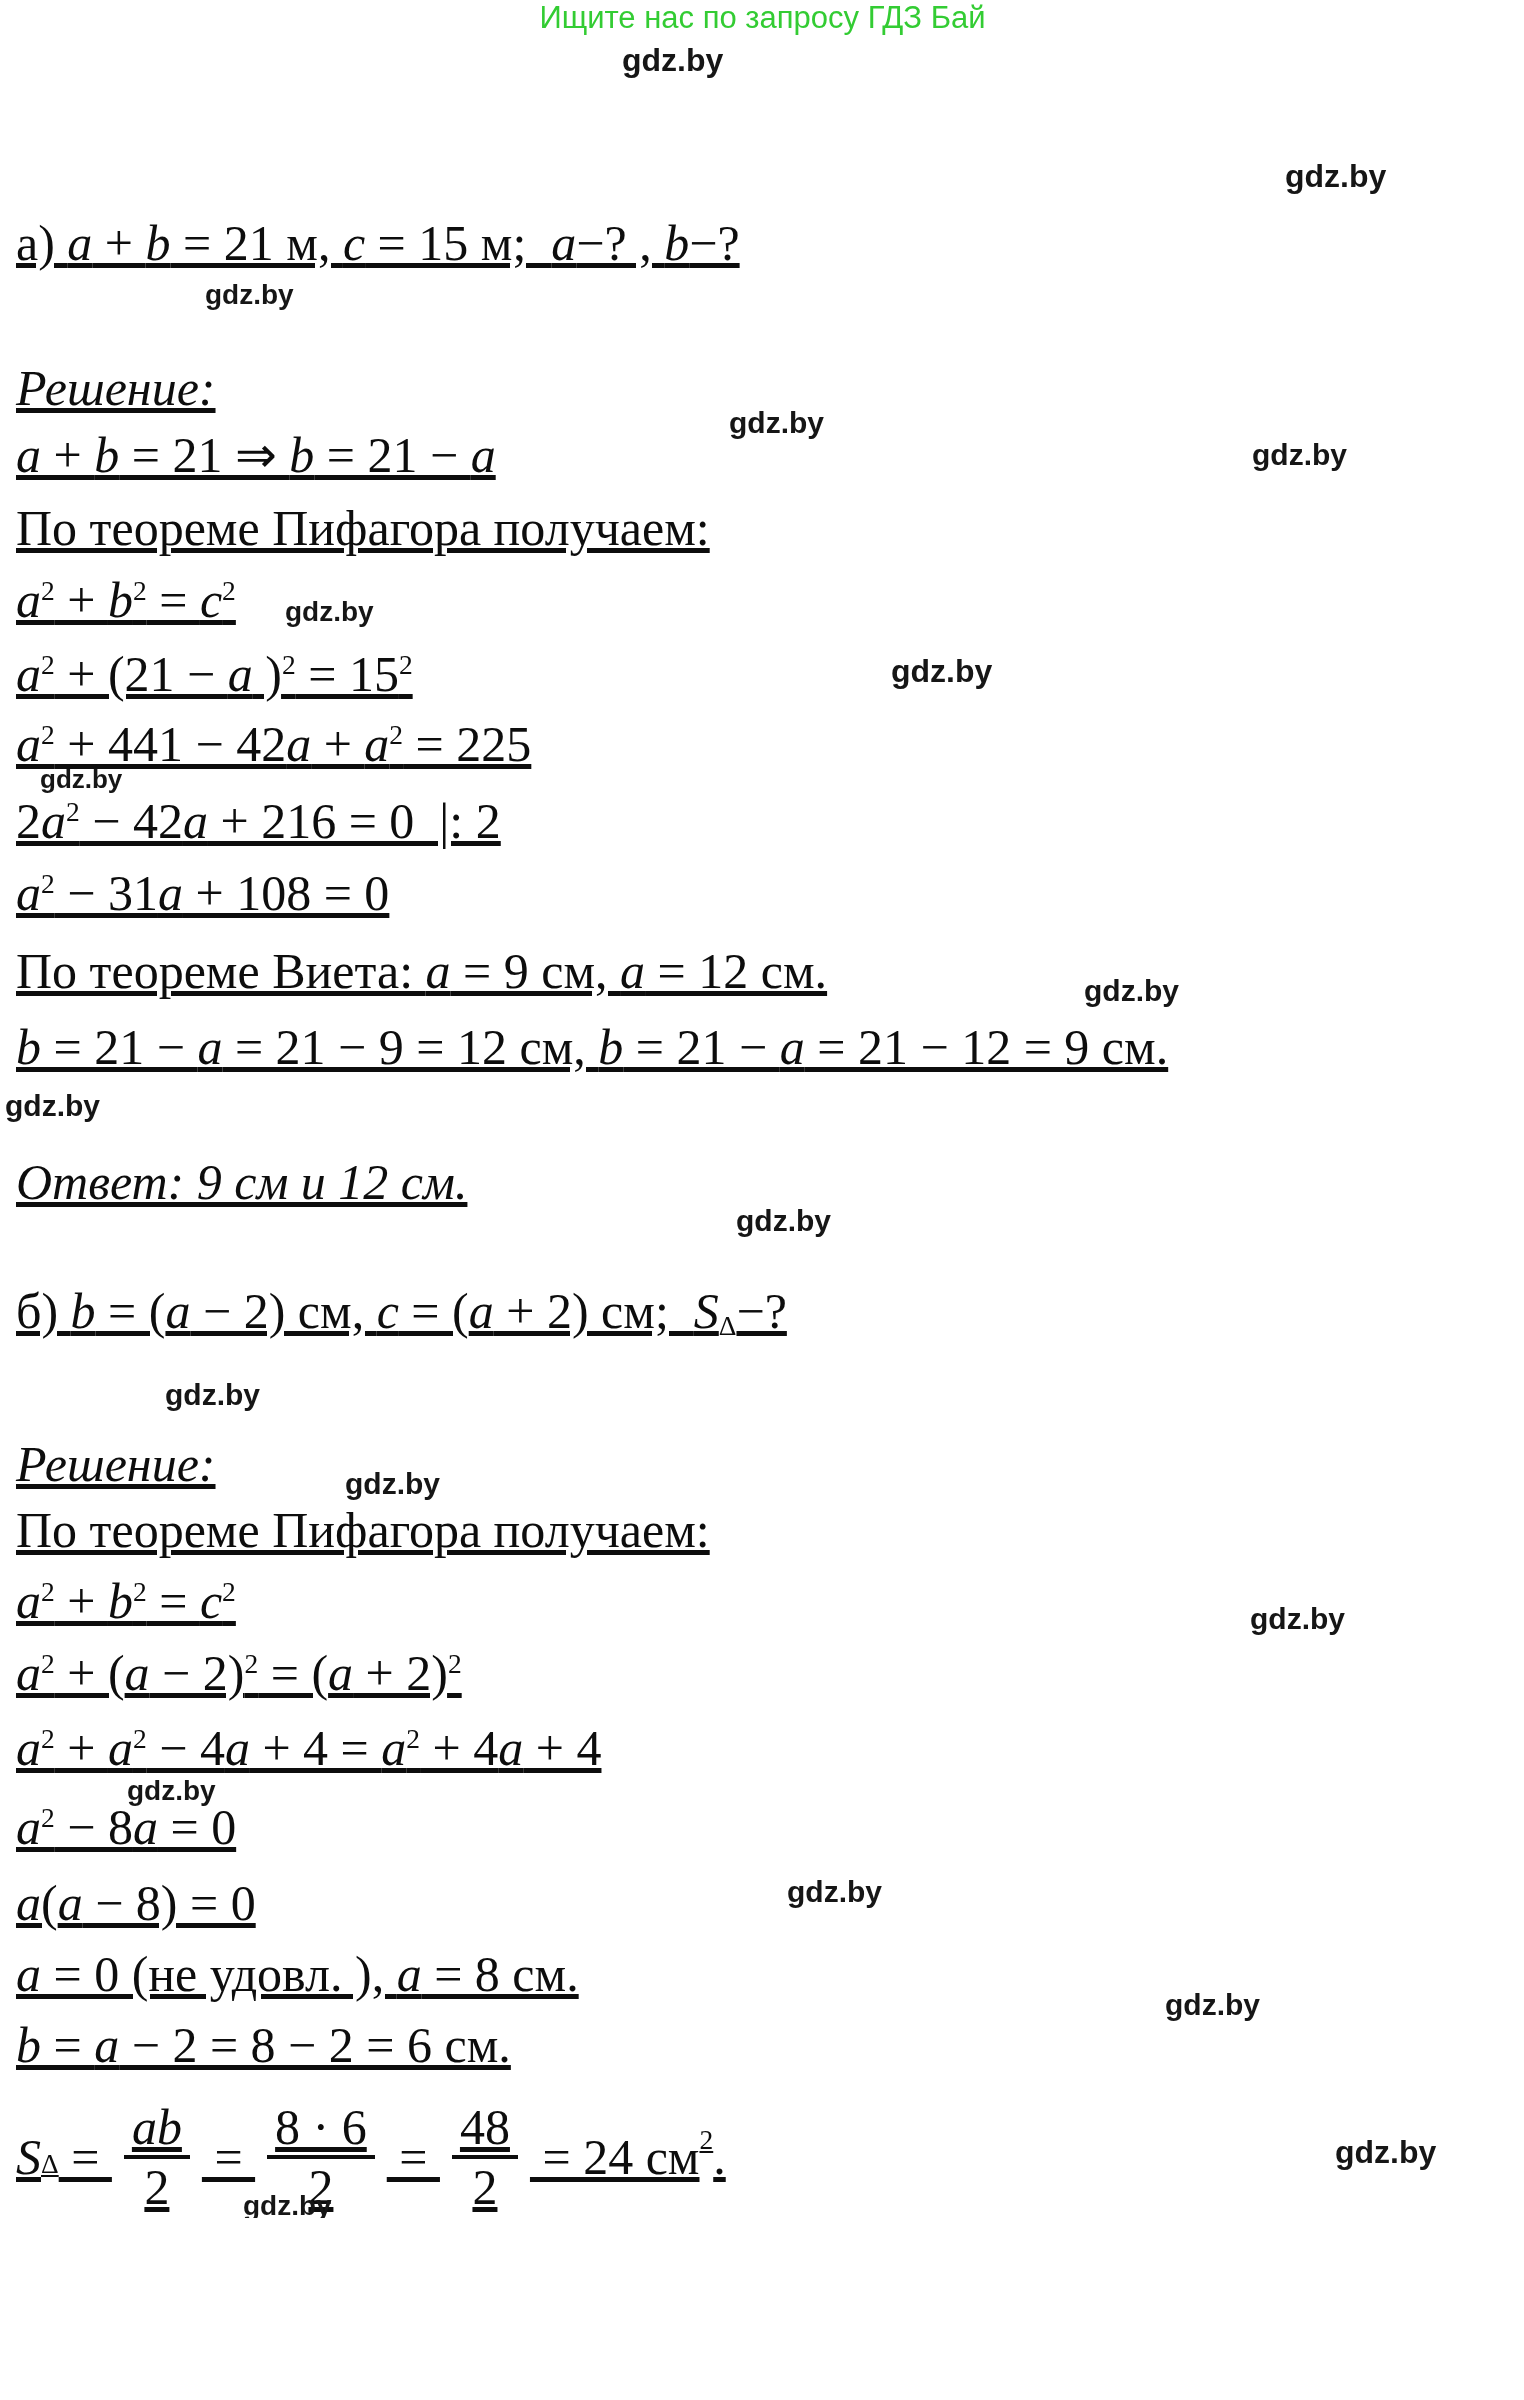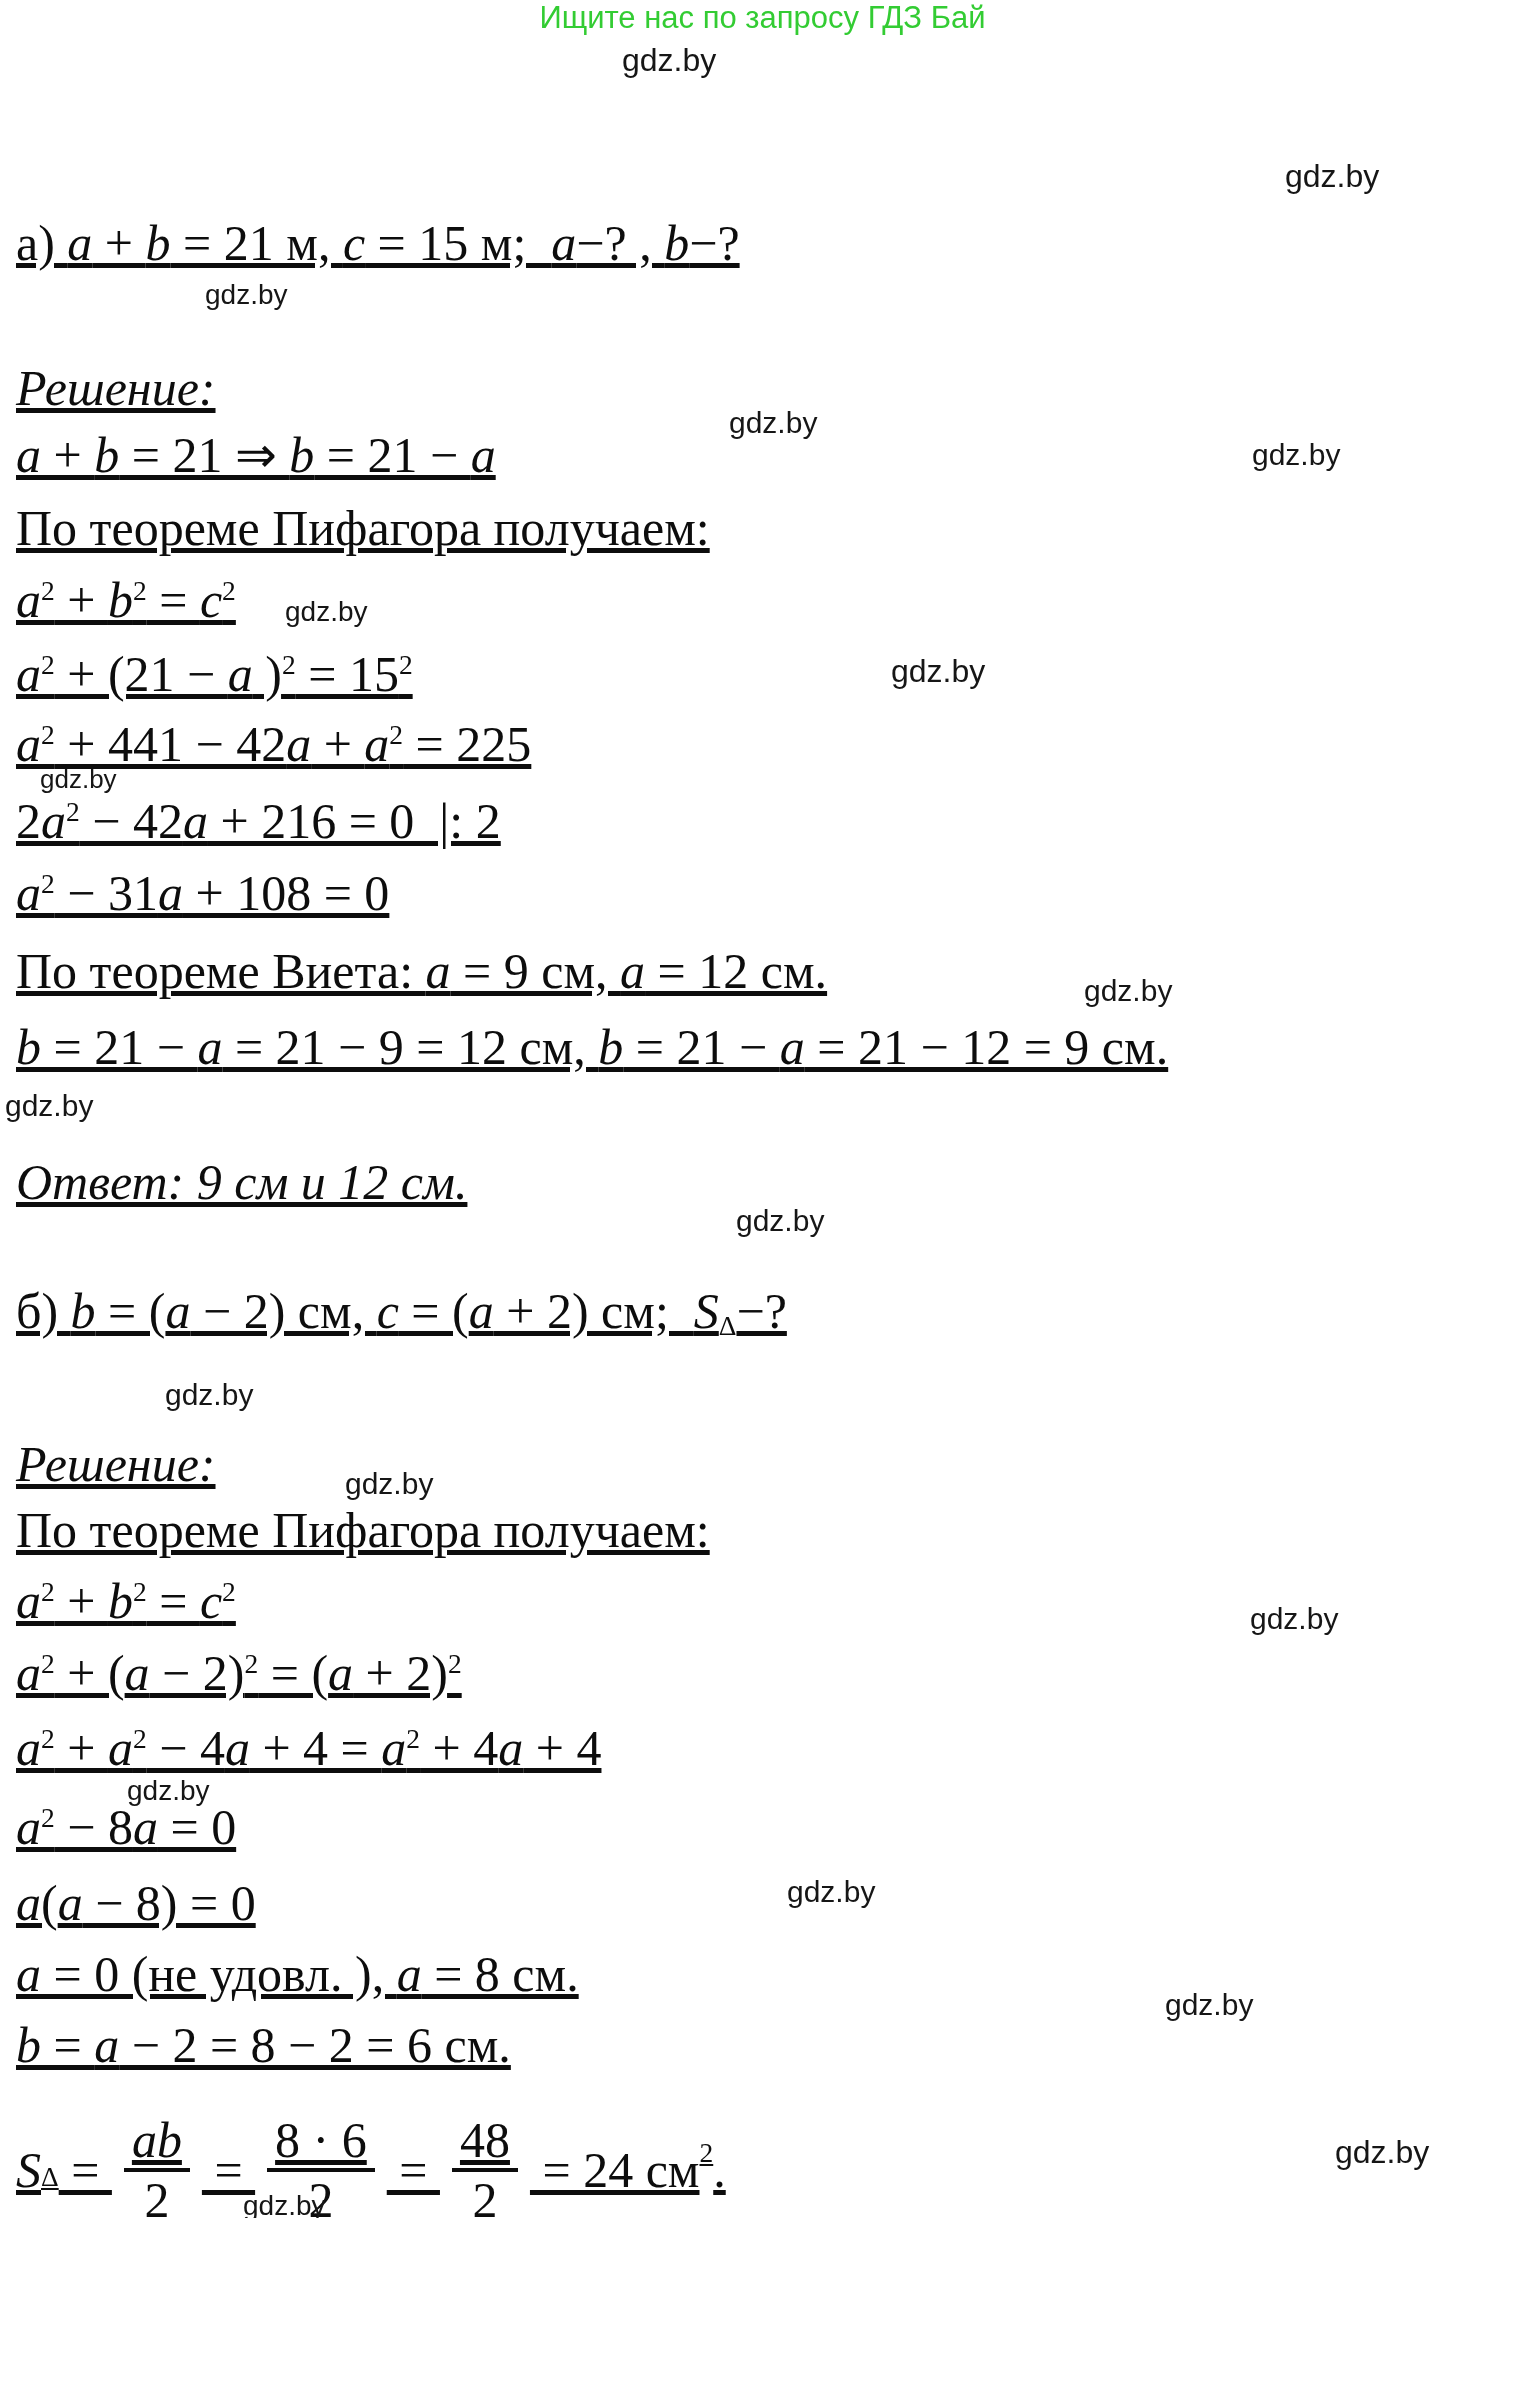--- a/index.html
+++ b/index.html
@@ -51,35 +51,36 @@
   }
   .sub{
     font-size:55%;
     position:relative;
     top:0.26em;
     font-style:normal;
   }
   .frac{
     display:inline-block;
     text-align:center;
-    margin:15px 12px;
+    margin:2px 12px;
     vertical-align:middle;
   }
   .frac .num,.frac .den{
     display:block;
     padding:0 8px;
     line-height:1.12;
   }
   .frac .den{border-top:4px solid #0d0d0d;}
   .wm{
     position:absolute;
     font-family:"Liberation Sans",sans-serif;
     color:#161616;
     white-space:pre;
     line-height:1;
+    font-weight:bold;
   }
   .footer{
     position:absolute;
     top:2368px; left:0; right:0;
     text-align:center;
     font-family:"Liberation Sans",sans-serif;
     font-size:28px;
     white-space:pre;
   }
 </style>

